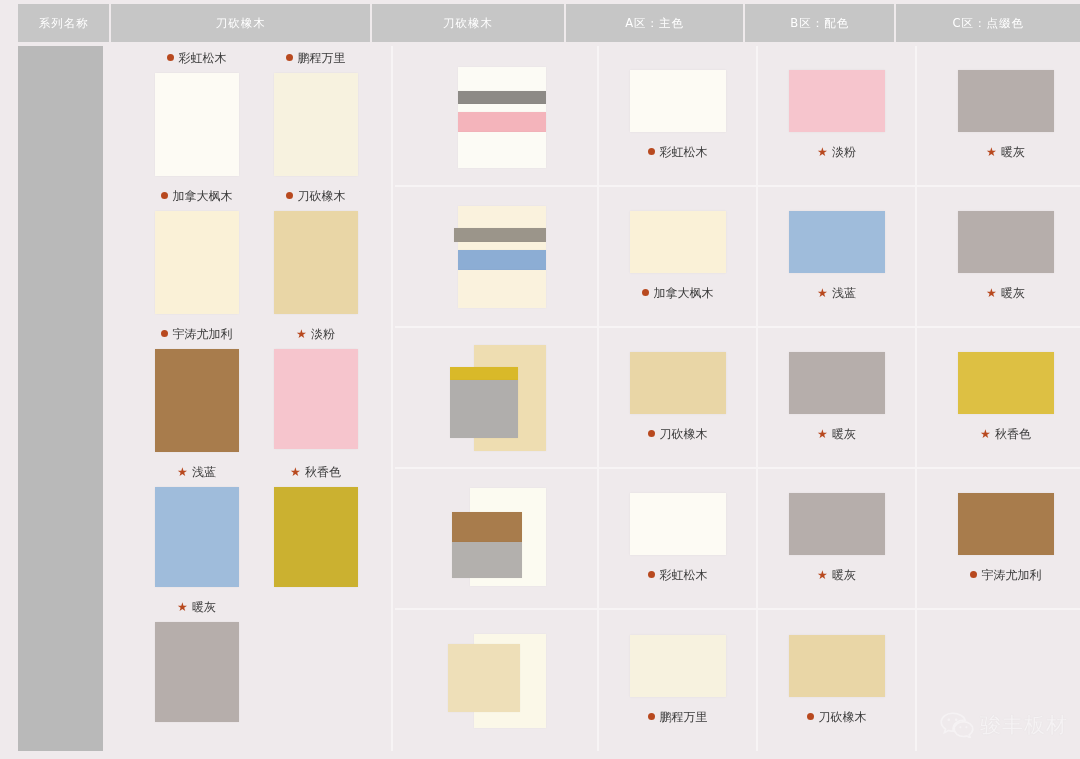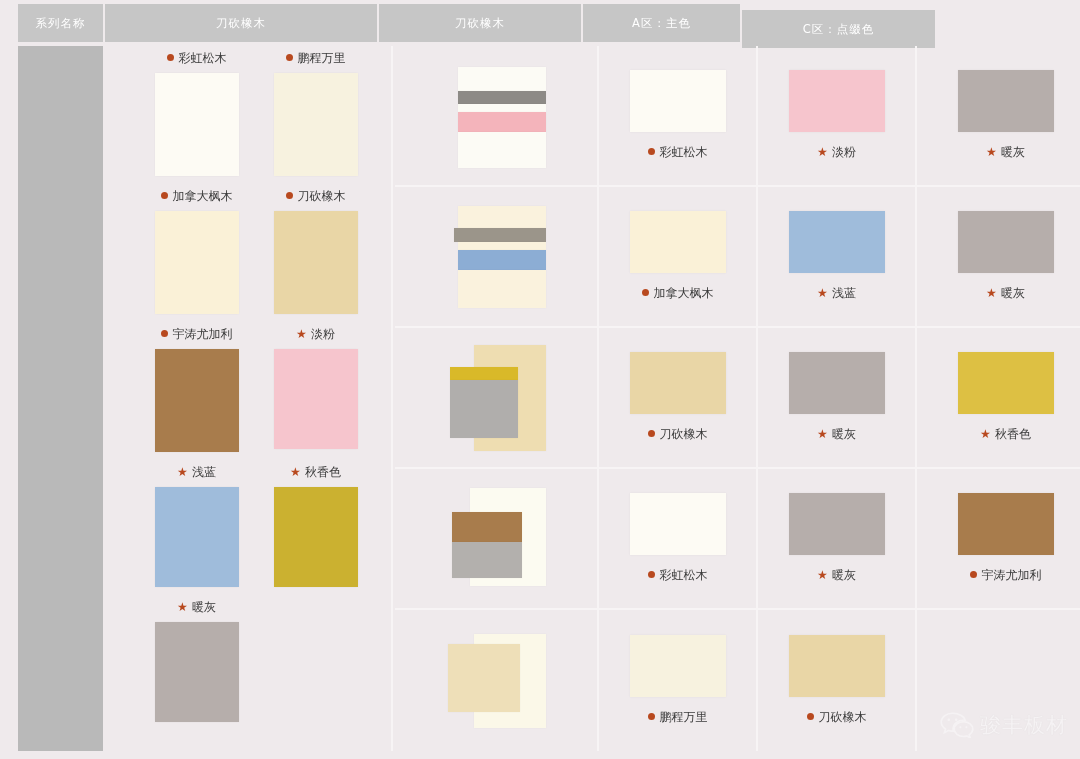--- a/index.html
+++ b/index.html
@@ -250,25 +250,26 @@
     text-shadow: 0 0 1px rgba(150,150,150,0.5);
   }
   .wm-icon svg { display: block; }
 </style>
 </head>
 <body>
 
 <div id="sheet">
 
   <div class="header-row" id="header-row">
-      <div class="hcell" style="width: 87px; text-align: center;">系列名称</div>
+      <div class="hcell" style="width: 98px; text-align: center;">系列名称</div>
       <div class="hcell" style="width: 274px;">刀砍橡木</div>
       <div class="hcell" style="width: 204px;">刀砍橡木</div>
-      <div class="hcell" style="width: 159px;">A区：主色</div>
-      <div class="hcell" style="width: 193px; margin-top: 6px;">C区：点缀色</div>
+      <div class="hcell" style="width: 188px;">A区：主色</div>
+      <div class="hcell" style="width: 159px;">B区：配色</div>
+      <div class="hcell" style="width: 193px;">C区：点缀色</div>
     </div>
 
   <div class="series-bar">
     <div class="series-name">
     </div>
   </div>
 
   <div class="body-grid">
 
     <div class="cat-cell">

